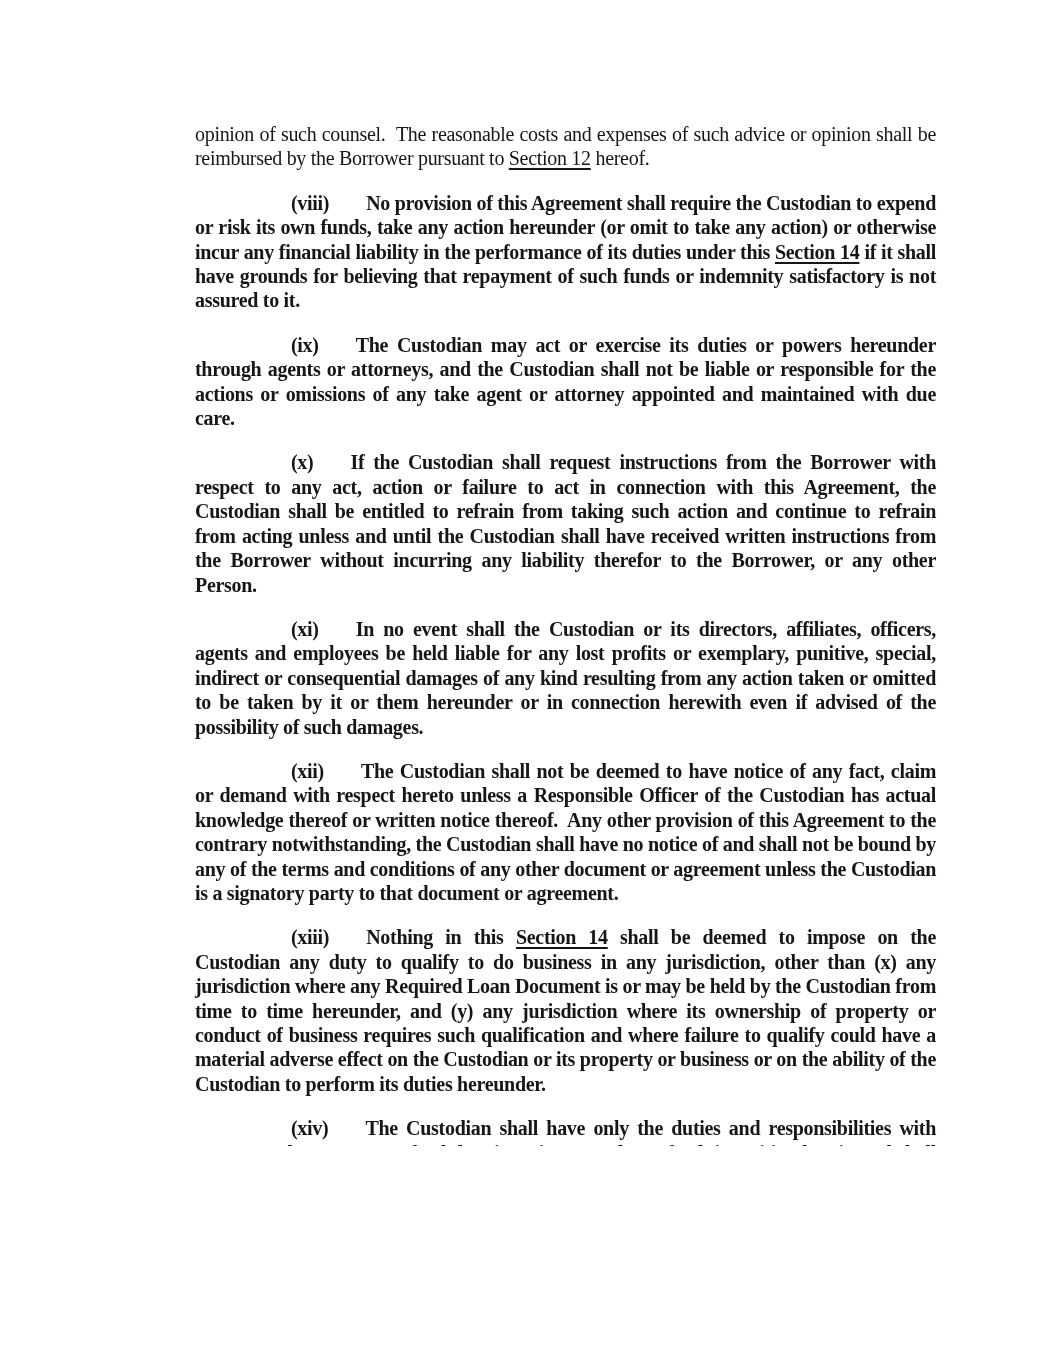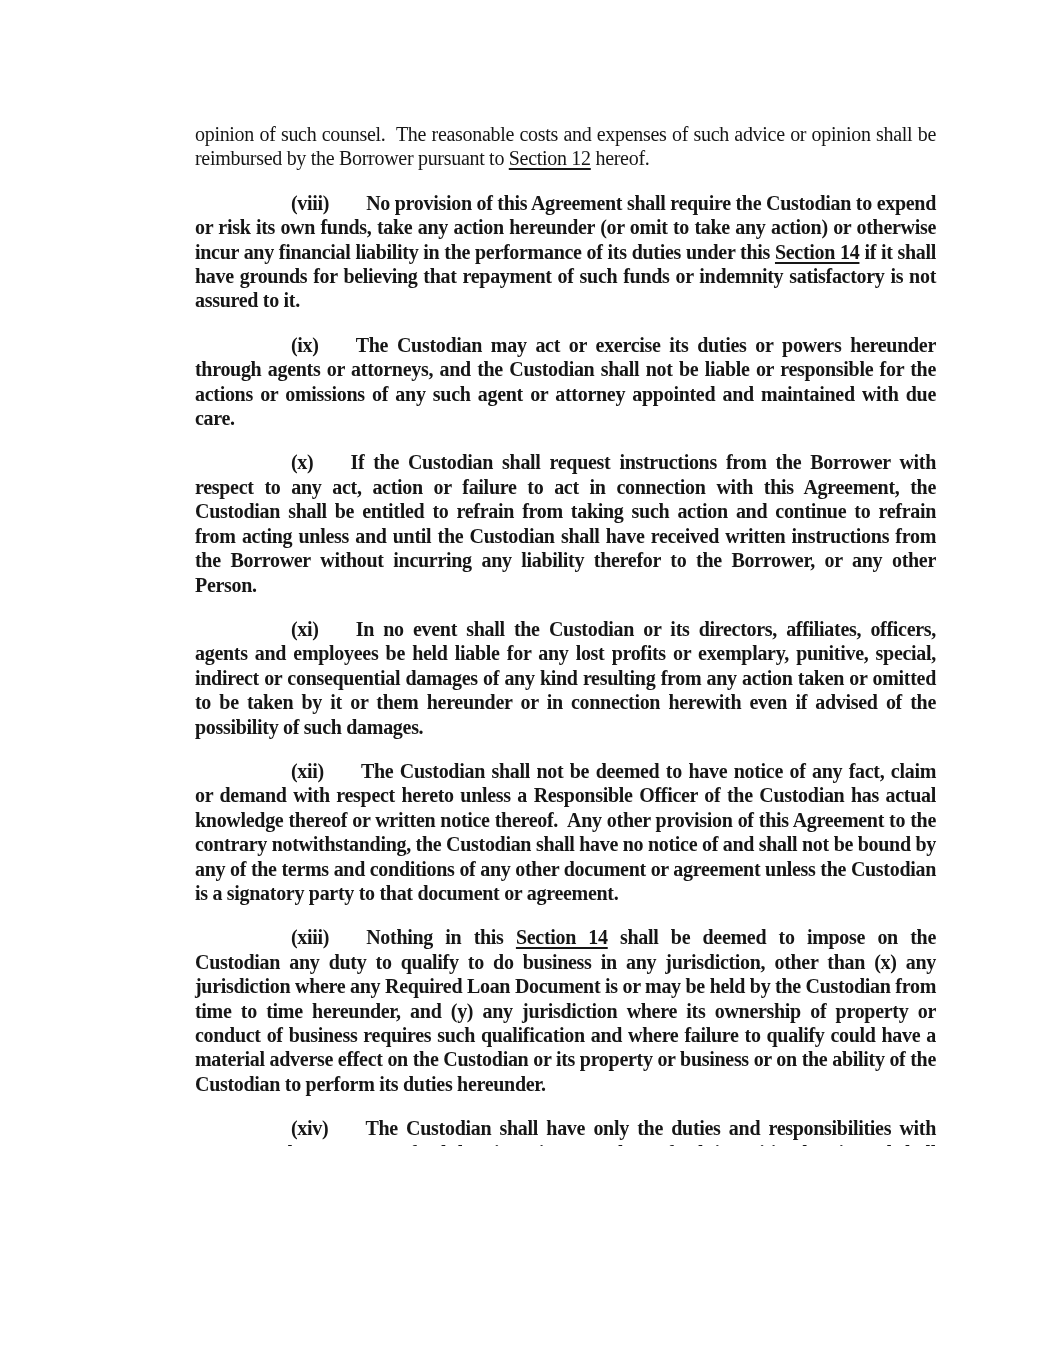--- a/index.html
+++ b/index.html
@@ -46,21 +46,21 @@
     margin-top: 42px;
   }
 </style>
 </head>
 <body>
 
 <div class="page">
   <div class="doc-body">
       <p class="para"><span>opinion of such counsel.&nbsp; The reasonable costs and expenses of such advice or opinion shall be reimbursed by the Borrower pursuant to </span><span class="underline">Section 12</span><span> hereof.</span></p>
       <p class="para numbered"><span class="marker">(viii)</span><span class="tab"></span><span>No provision of this Agreement shall require the Custodian to expend or risk its own funds, take any action hereunder (or omit to take any action) or otherwise incur any financial liability in the performance of its duties under this </span><span class="underline">Section 14</span><span> if it shall have grounds for believing that repayment of such funds or indemnity satisfactory is not assured to it.</span></p>
-      <p class="para numbered"><span class="marker">(ix)</span><span class="tab"></span><span>The Custodian may act or exercise its duties or powers hereunder through agents or attorneys, and the Custodian shall not be liable or responsible for the actions or omissions of any such agent or attorney appointed and maintained with due care.</span></p>
+      <p class="para numbered"><span class="marker">(ix)</span><span class="tab"></span><span>The Custodian may act or exercise its duties or powers hereunder through agents or attorneys, and the Custodian shall not be liable or responsible for the actions or omissions of any take agent or attorney appointed and maintained with due care.</span></p>
       <p class="para numbered"><span class="marker">(x)</span><span class="tab"></span><span>If the Custodian shall request instructions from the Borrower with respect to any act, action or failure to act in connection with this Agreement, the Custodian shall be entitled to refrain from taking such action and continue to refrain from acting unless and until the Custodian shall have received written instructions from the Borrower without incurring any liability therefor to the Borrower, or any other Person.</span></p>
       <p class="para numbered"><span class="marker">(xi)</span><span class="tab"></span><span>In no event shall the Custodian or its directors, affiliates, officers, agents and employees be held liable for any lost profits or exemplary, punitive, special, indirect or consequential damages of any kind resulting from any action taken or omitted to be taken by it or them hereunder or in connection herewith even if advised of the possibility of such damages.</span></p>
       <p class="para numbered"><span class="marker">(xii)</span><span class="tab"></span><span>The Custodian shall not be deemed to have notice of any fact, claim or demand with respect hereto unless a Responsible Officer of the Custodian has actual knowledge thereof or written notice thereof.&nbsp; Any other provision of this Agreement to the contrary notwithstanding, the Custodian shall have no notice of and shall not be bound by any of the terms and conditions of any other document or agreement unless the Custodian is a signatory party to that document or agreement.</span></p>
       <p class="para numbered"><span class="marker">(xiii)</span><span class="tab"></span><span>Nothing in this </span><span class="underline">Section 14</span><span> shall be deemed to impose on the Custodian any duty to qualify to do business in any jurisdiction, other than (x) any jurisdiction where any Required Loan Document is or may be held by the Custodian from time to time hereunder, and (y) any jurisdiction where its ownership of property or conduct of business requires such qualification and where failure to qualify could have a material adverse effect on the Custodian or its property or business or on the ability of the Custodian to perform its duties hereunder.</span></p>
       <p class="para numbered"><span class="marker">(xiv)</span><span class="tab"></span><span>The Custodian shall have only the duties and responsibilities with respect to the matters set forth herein as is expressly set forth in writing herein and shall not be deemed to be an agent, bailee or fiduciary for any party hereto. The Custodian shall be fully protected in acting or refraining from acting in good faith without investigation on any notice, instruction or request purportedly furnished to it by the Borrower in accordance with the terms hereof, in which case the parties hereto agree that the Custodian has no duty to make any further inquiry whatsoever.&nbsp; It is hereby acknowledged and agreed that the</span></p>
     </div>
   <div class="footer-page-number">-161-</div>
   <div class="footer-doc-id">USActive 55348338.2</div>
 </div>
 

